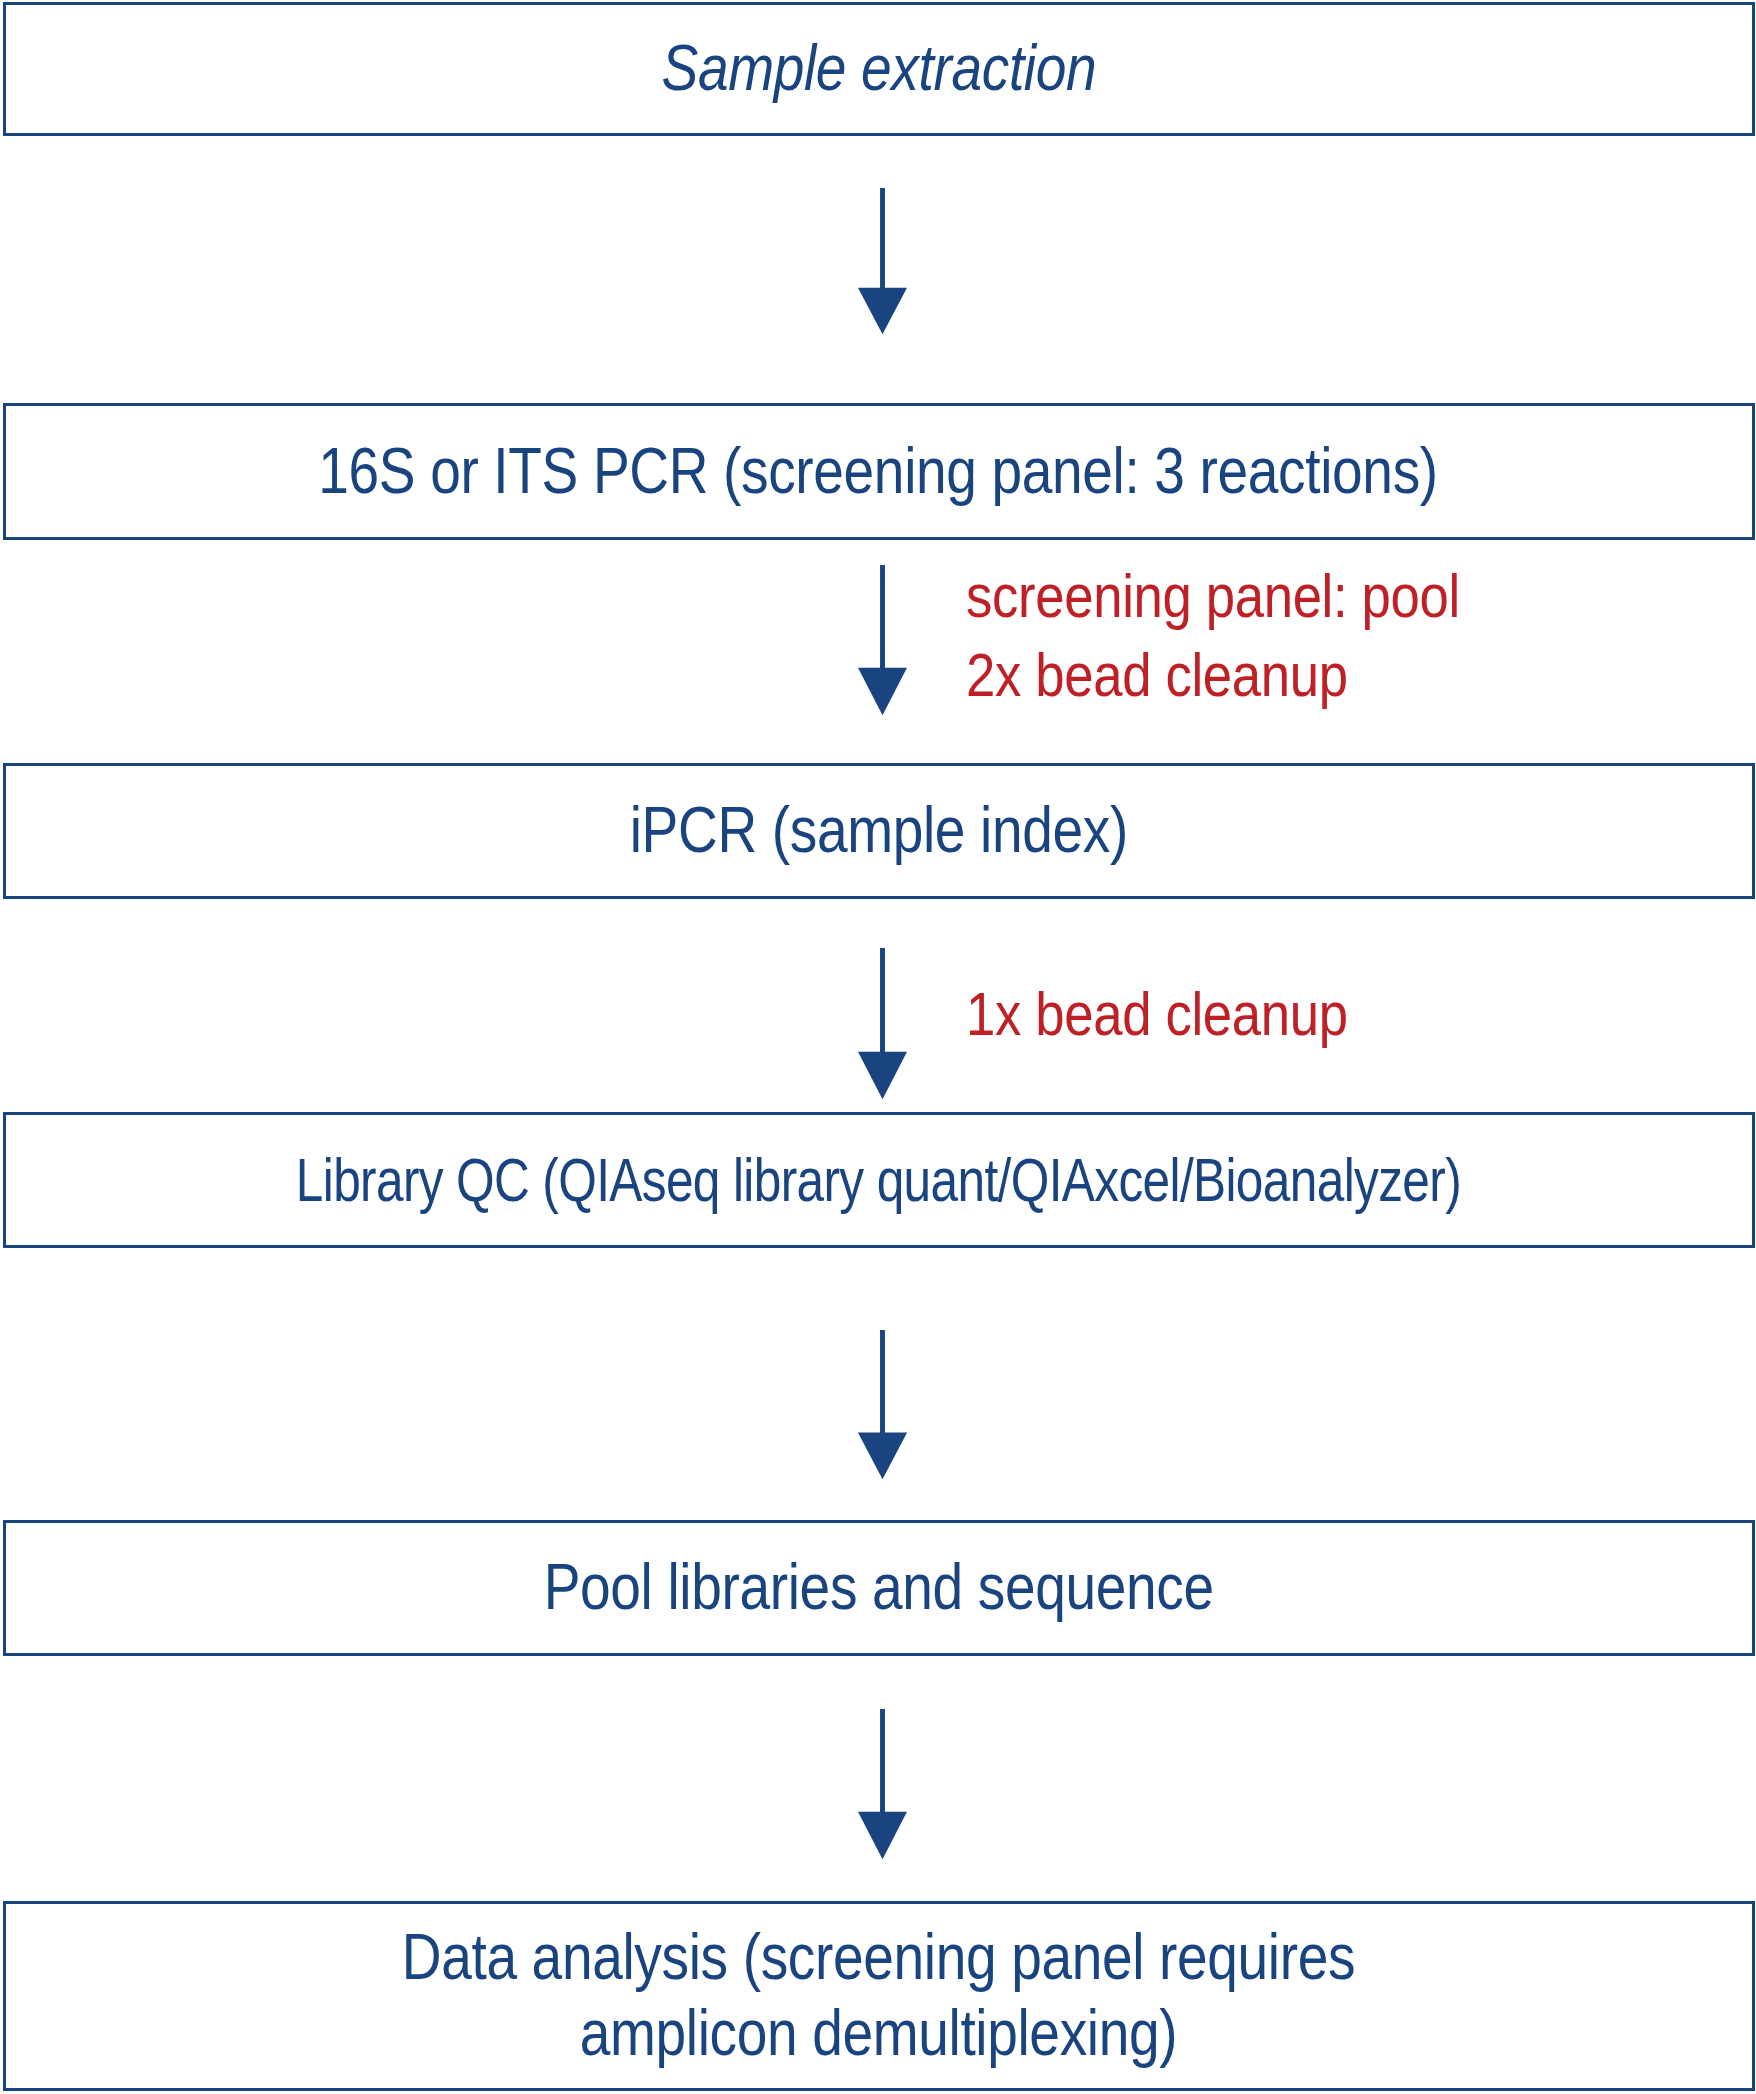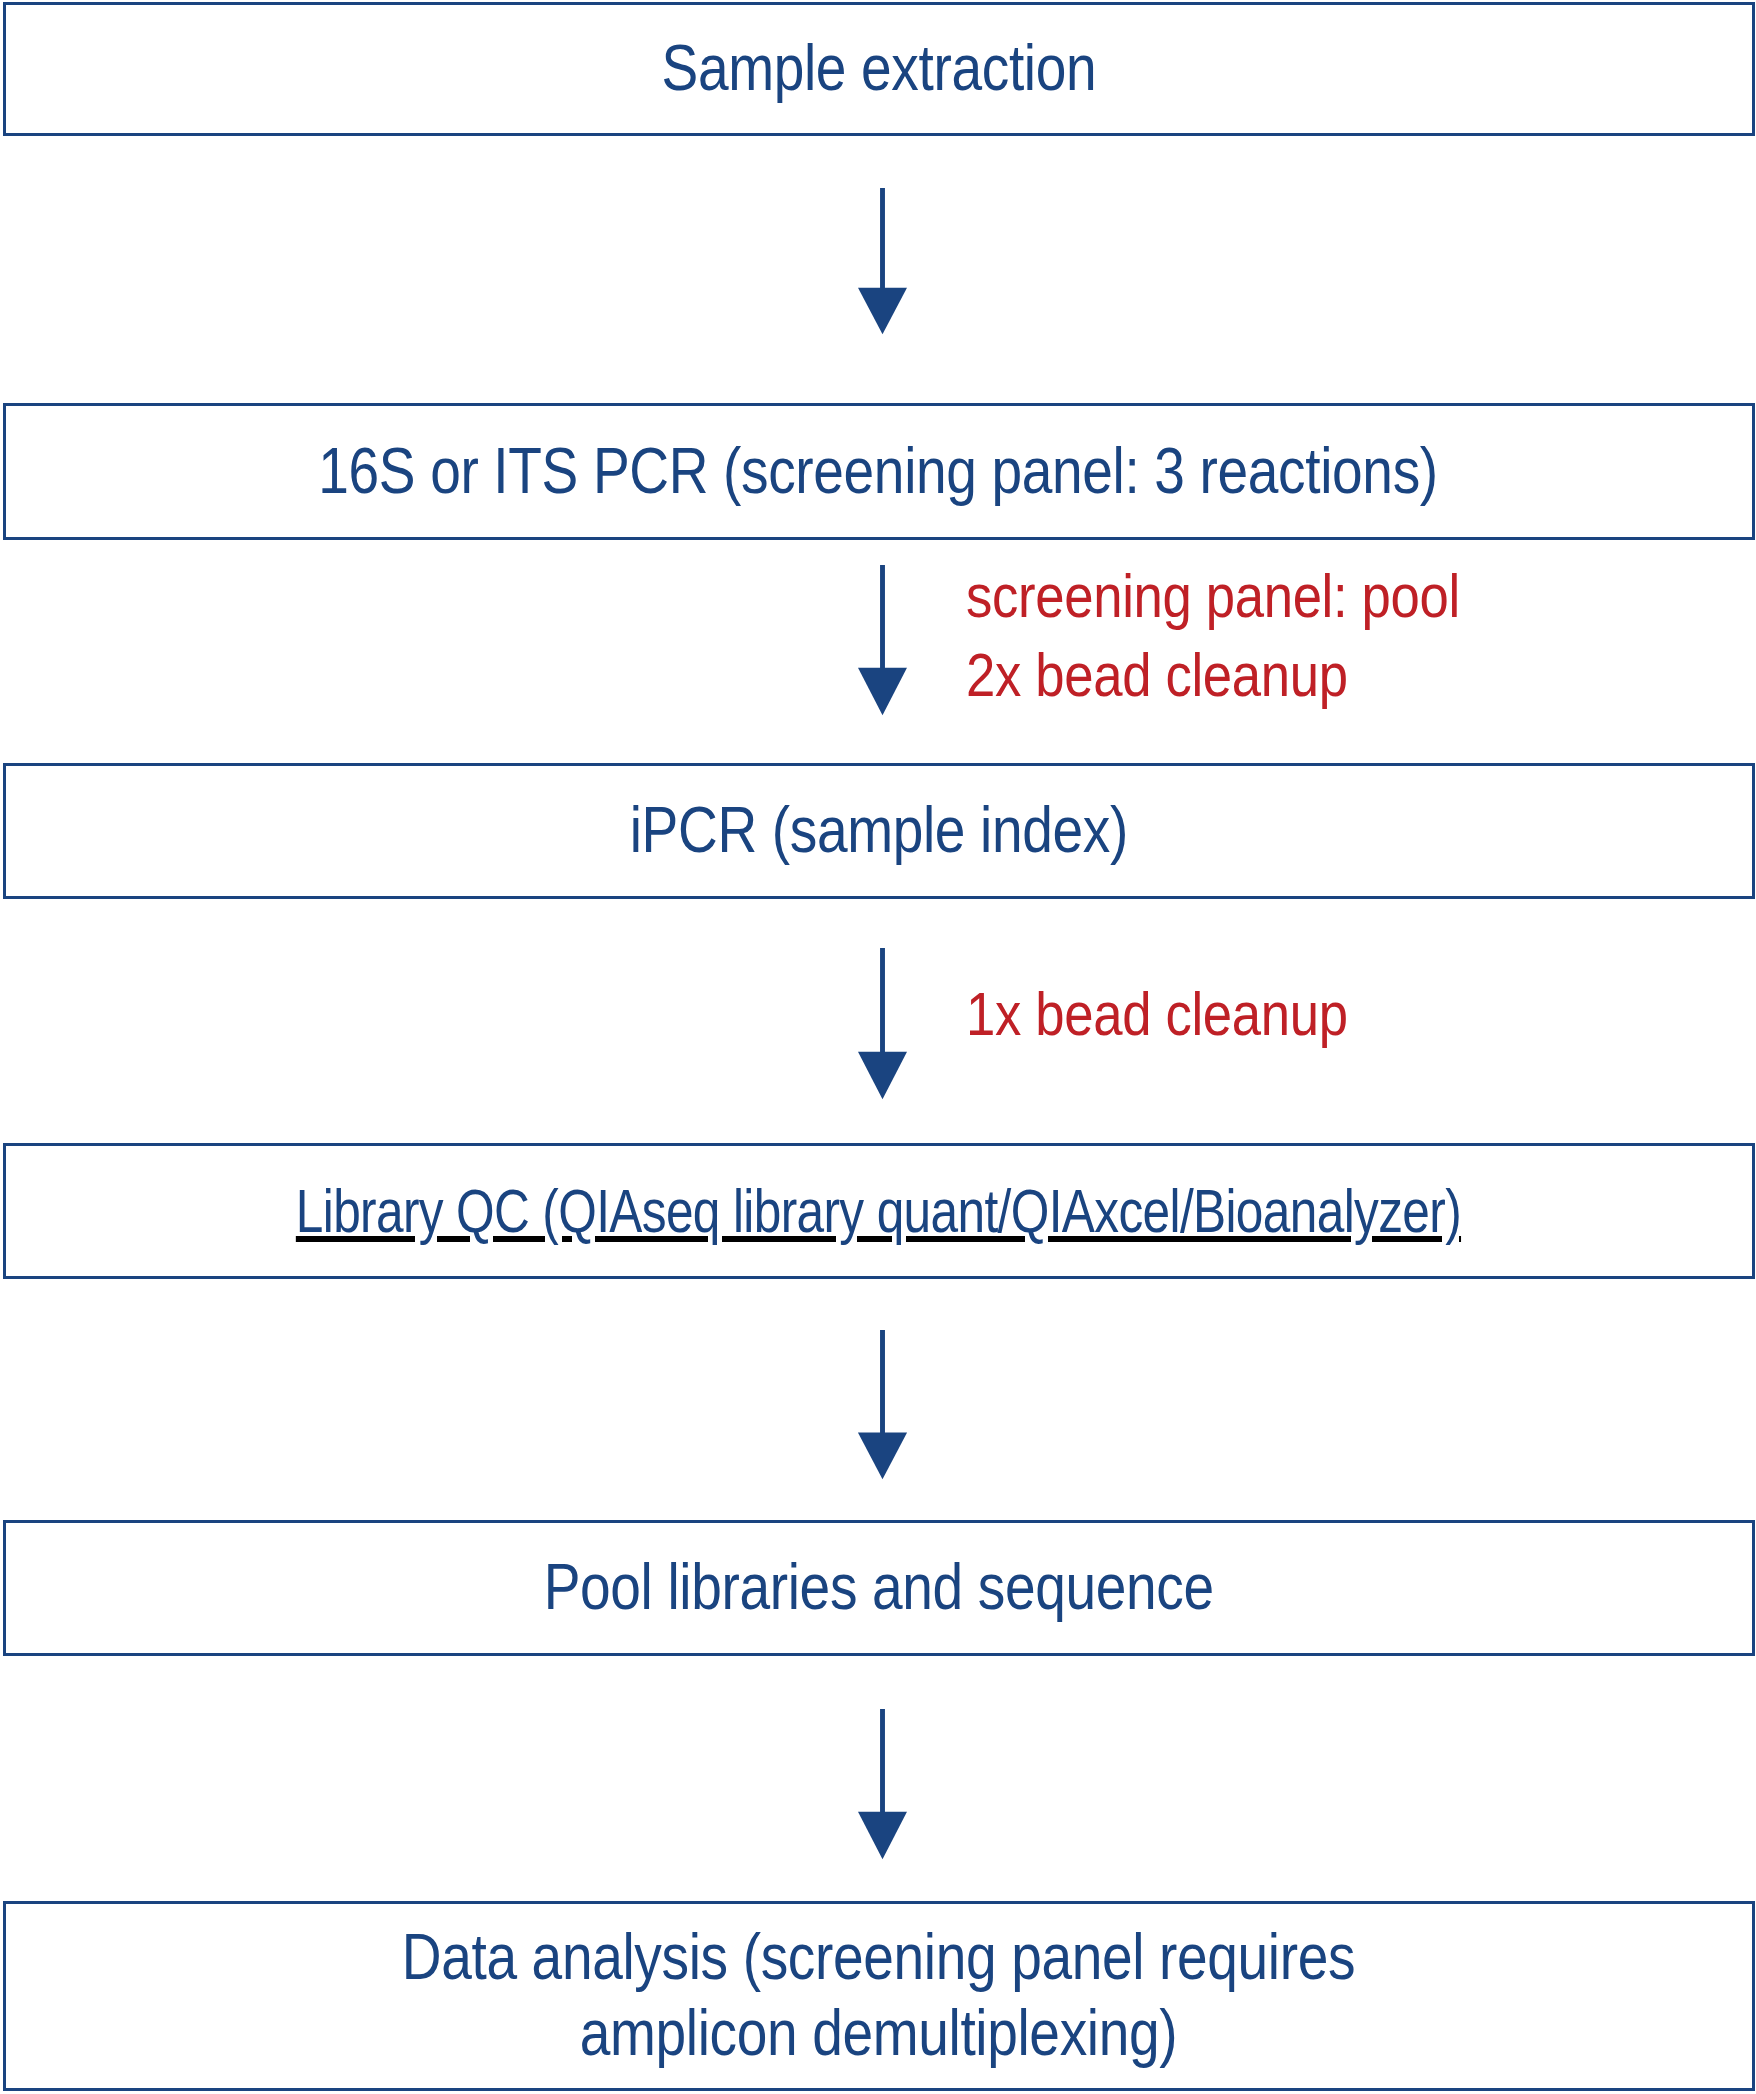--- a/index.html
+++ b/index.html
@@ -67,21 +67,21 @@
     transform-origin: left center;
     white-space: pre-line;
     text-align: left;
   }
 </style>
 </head>
 <body>
 
 <div id="canvas">
 
-  <div class="box" style="left:2.5px; top:1.6px; width:1752px; height:134px;">
+  <div class="box" style="left:2.5px; top:1.6px; width:1752px; height:134px;font-style:italic;">
     <span class="box-label">Sample extraction</span>
   </div>
 
   <div class="arrow" style="left:857px; top:188px;">
     <svg width="51" height="147" viewBox="0 0 62 180">
       <rect x="28" y="0" width="6" height="128" fill="#1a4480"></rect>
       <polygon points="1,122 61,122 31,179" fill="#1a4480"></polygon>
     </svg>
   </div>
 
@@ -103,21 +103,21 @@
   </div>
 
   <div class="arrow" style="left:857px; top:948px;">
     <svg width="51" height="152" viewBox="0 0 62 186">
       <rect x="28" y="0" width="6" height="132" fill="#1a4480"></rect>
       <polygon points="1,127 61,127 31,185" fill="#1a4480"></polygon>
     </svg>
   </div>
   <div class="annotation" style="left:966px; top:974px; width:736px;">1x bead cleanup</div>
 
-  <div class="box" style="left:2.5px; top:1143px; width:1752px; height:136px;text-decoration:underline;">
+  <div class="box" style="left:2.5px; top:1112px; width:1752px; height:136px;">
     <span class="box-label tight">Library QC (QIAseq library quant/QIAxcel/Bioanalyzer)</span>
   </div>
 
   <div class="arrow" style="left:857px; top:1330px;">
     <svg width="51" height="150" viewBox="0 0 62 183">
       <rect x="28" y="0" width="6" height="130" fill="#1a4480"></rect>
       <polygon points="1,125 61,125 31,182" fill="#1a4480"></polygon>
     </svg>
   </div>
 

